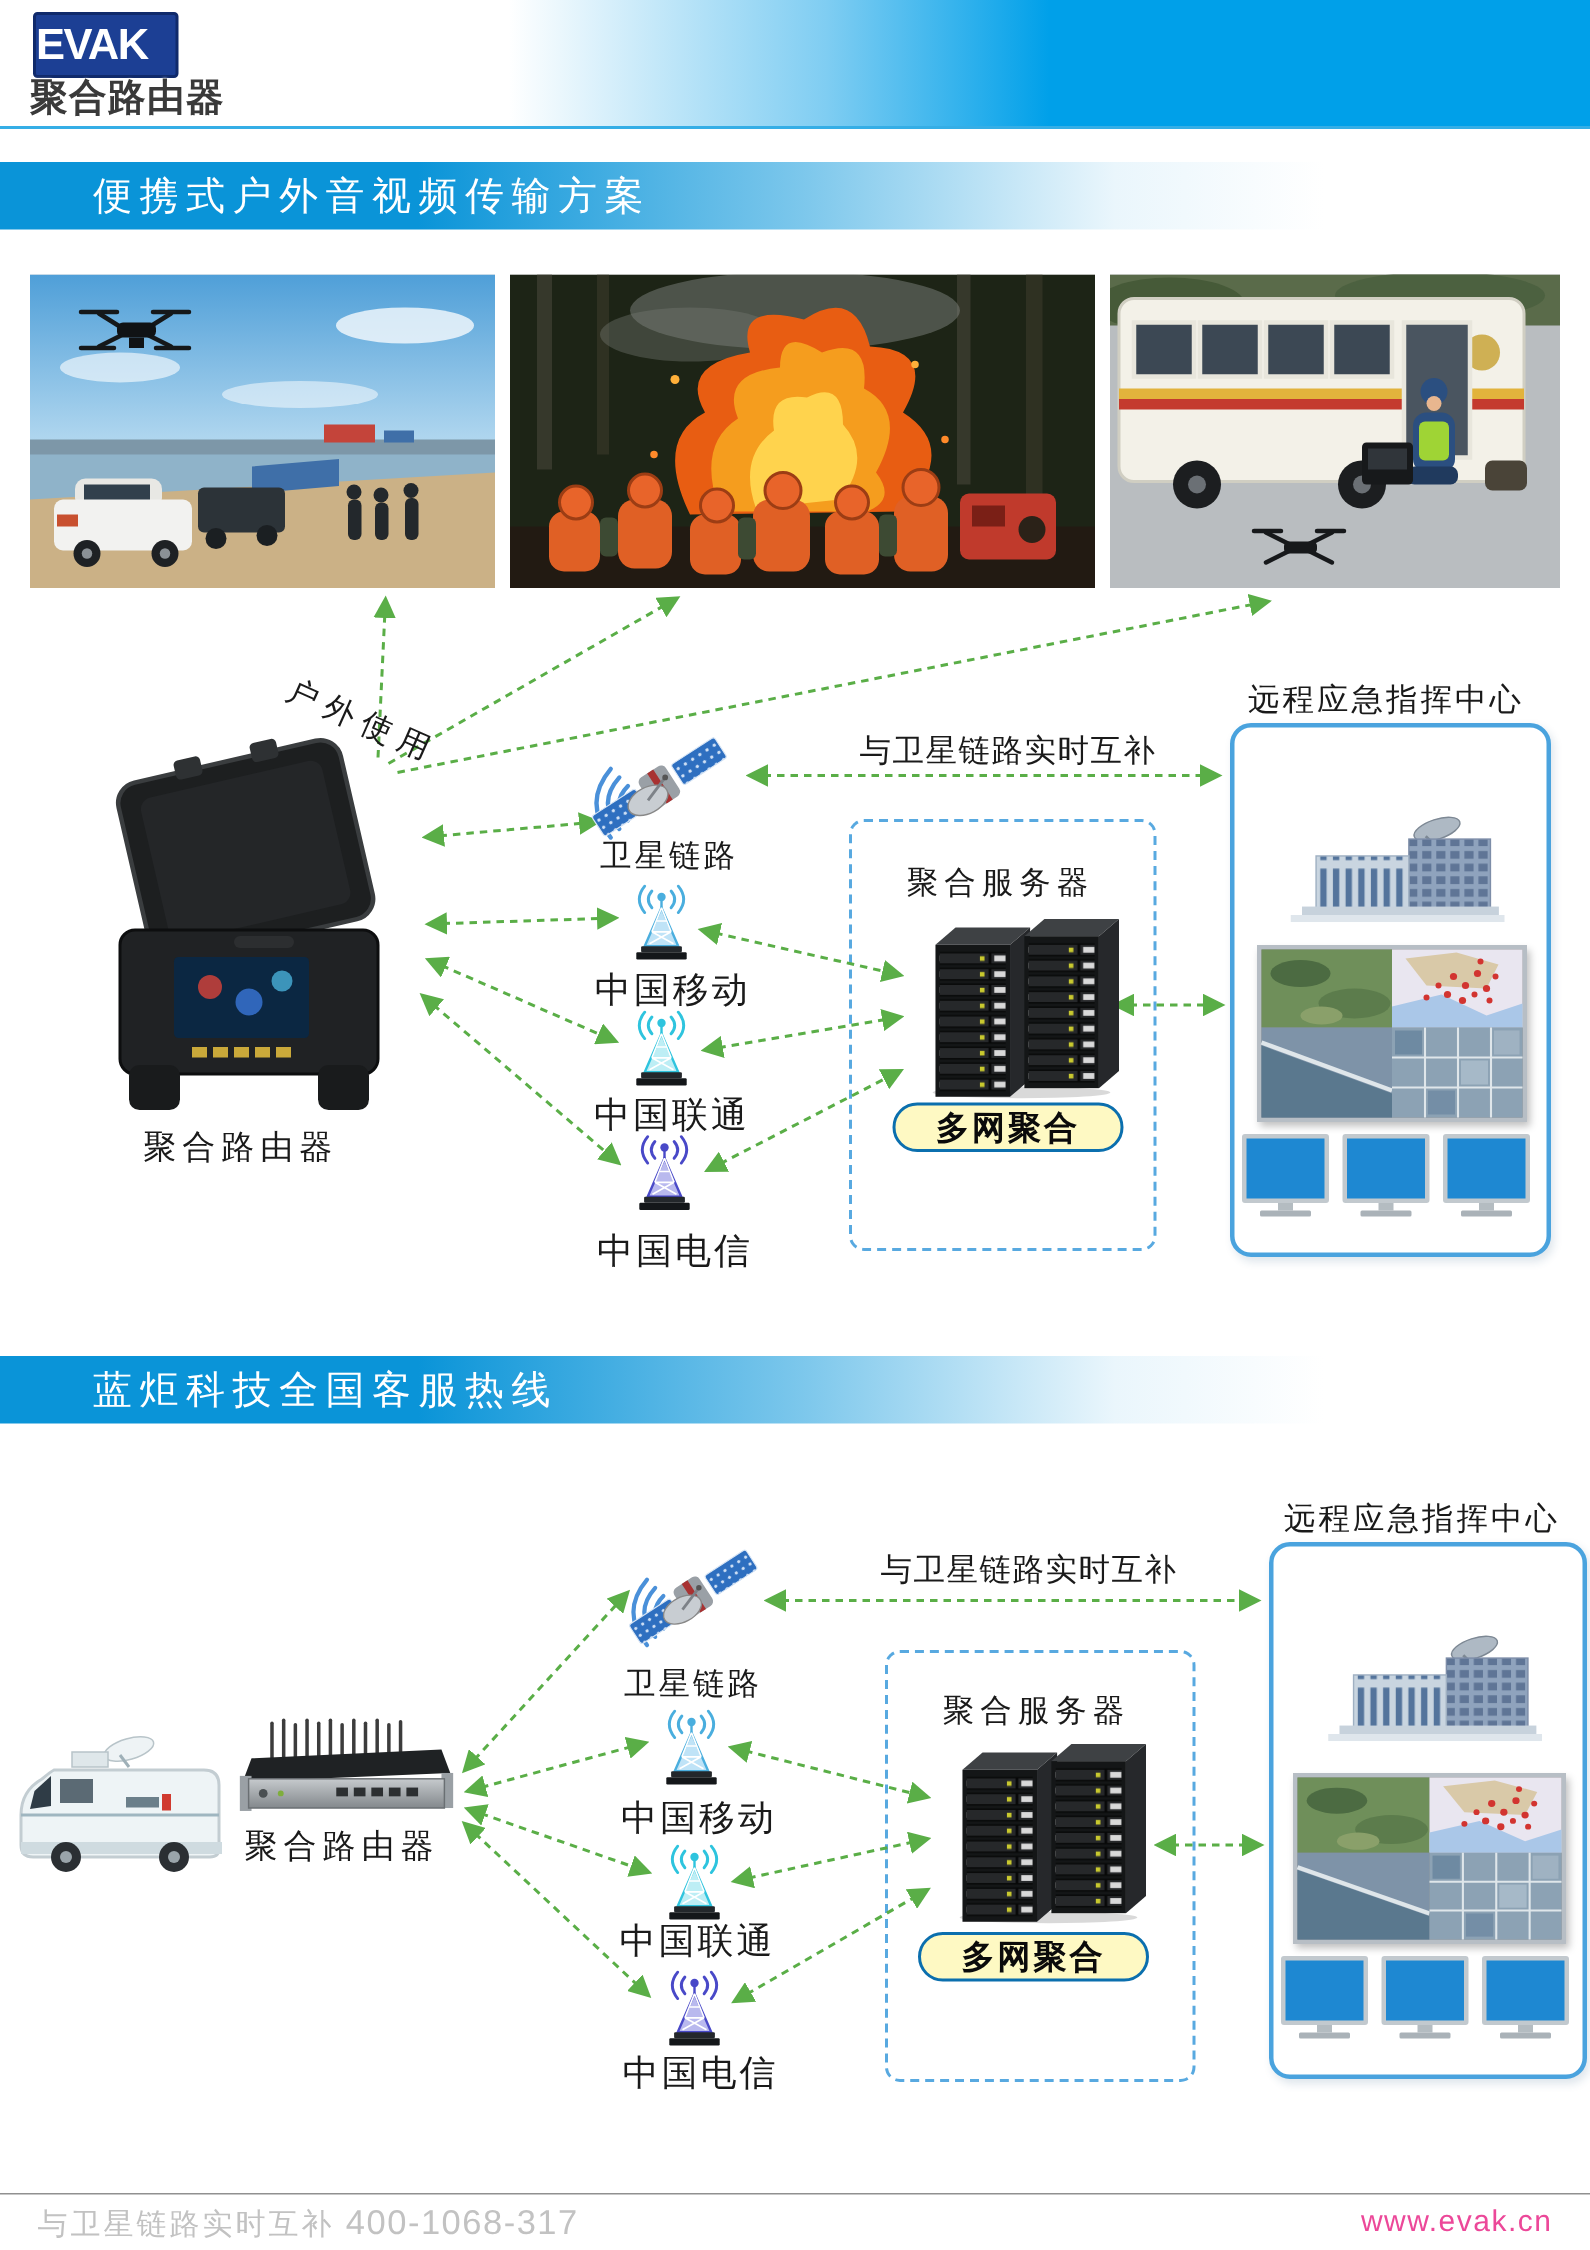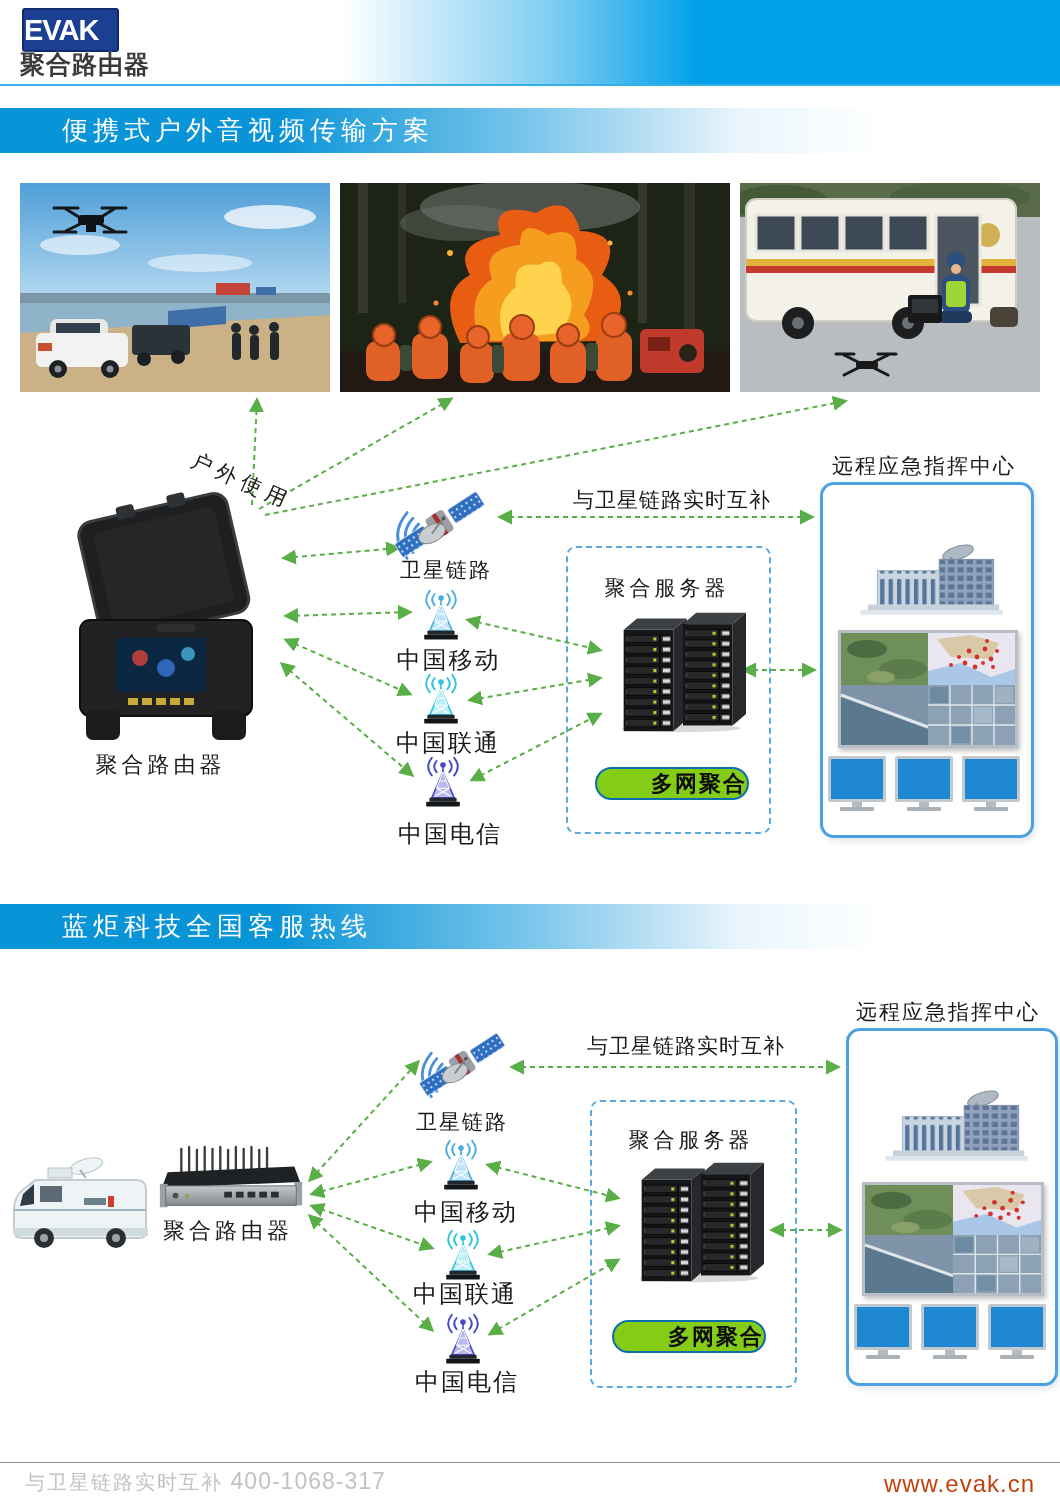--- a/index.html
+++ b/index.html
@@ -31,38 +31,38 @@
   .dlabel{font-family:"Liberation Serif",serif;font-size:24px;color:#1a1a1a;
     letter-spacing:2px;text-align:center;white-space:nowrap;}
   .note{font-family:"Liberation Serif",serif;font-size:21px;color:#1a1a1a;
     letter-spacing:1px;text-align:center;white-space:nowrap;}
   .rotated{transform:rotate(24deg);transform-origin:left top;letter-spacing:6px;font-size:21px;}
 
   
   .dashed-box{border:2px dashed #58a9e0;border-radius:10px;}
   .cc-box{border:3px solid #4aa3de;border-radius:14px;background:#ffffff;
     box-shadow:2px 3px 6px rgba(40,90,130,.15);}
-  .pill{background:#84cc16;border:2px solid #0b6fae;border-radius:18px;color:#0b0b0b;
-    font-weight:bold;font-size:22px;letter-spacing:2px;text-align:right;line-height:29px;margin-top:32px;}
+  .pill{background:#fef9c3;border:2px solid #0b6fae;border-radius:18px;color:#0b0b0b;
+    font-weight:bold;font-size:22px;letter-spacing:2px;text-align:center;line-height:29px;}
 
   
   .mon-row{display:flex;gap:9px;}
   .monitor{width:58px;}
   .monitor .scr{width:52px;height:40px;background:#1e88d2;border:3px solid #c2c9ce;border-radius:2px;}
   .monitor .neck{width:10px;height:5px;background:#b4bcc1;margin:0 auto;}
   .monitor .base{width:34px;height:4px;background:#aab2b8;margin:0 auto;border-radius:1px;}
 
   
   .wall{border:3px solid #b7bec5;box-shadow:2px 3px 5px rgba(0,0,0,.25);background:#888;}
 
   
   .footer-rule{left:0;top:1462px;width:1060px;height:1px;background:#909090;}
   .footer-left{left:25px;top:1468px;color:#c2c2c2;font-size:20px;letter-spacing:2px;}
   .footer-left b{font-size:23px;font-weight:normal;letter-spacing:1px;}
-  .footer-right{right:25px;top:1470px;color:#c2410c;font-size:24px;letter-spacing:1px;}
+  .footer-right{right:25px;top:1470px;color:#ec4899;font-size:20px;letter-spacing:1px;}
 
   svg{overflow:visible;}
   #arrows{pointer-events:none;}
   .arr{stroke:#5aae47;stroke-width:2;stroke-dasharray:5 4;fill:none;}
 </style>
 </head>
 <body>
 
 <div class="abs header"></div>
 <div class="abs logo-box">

